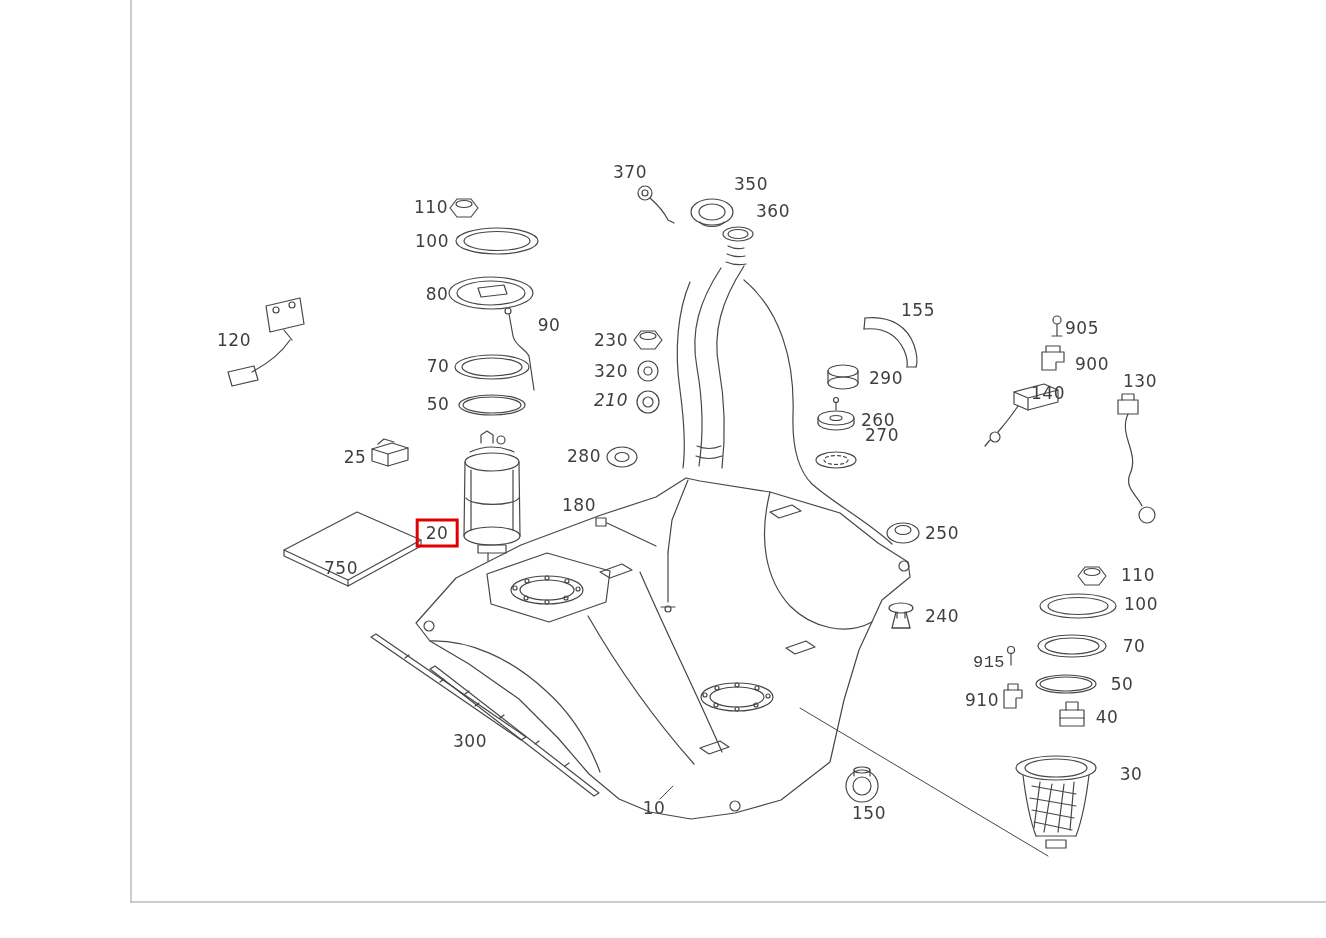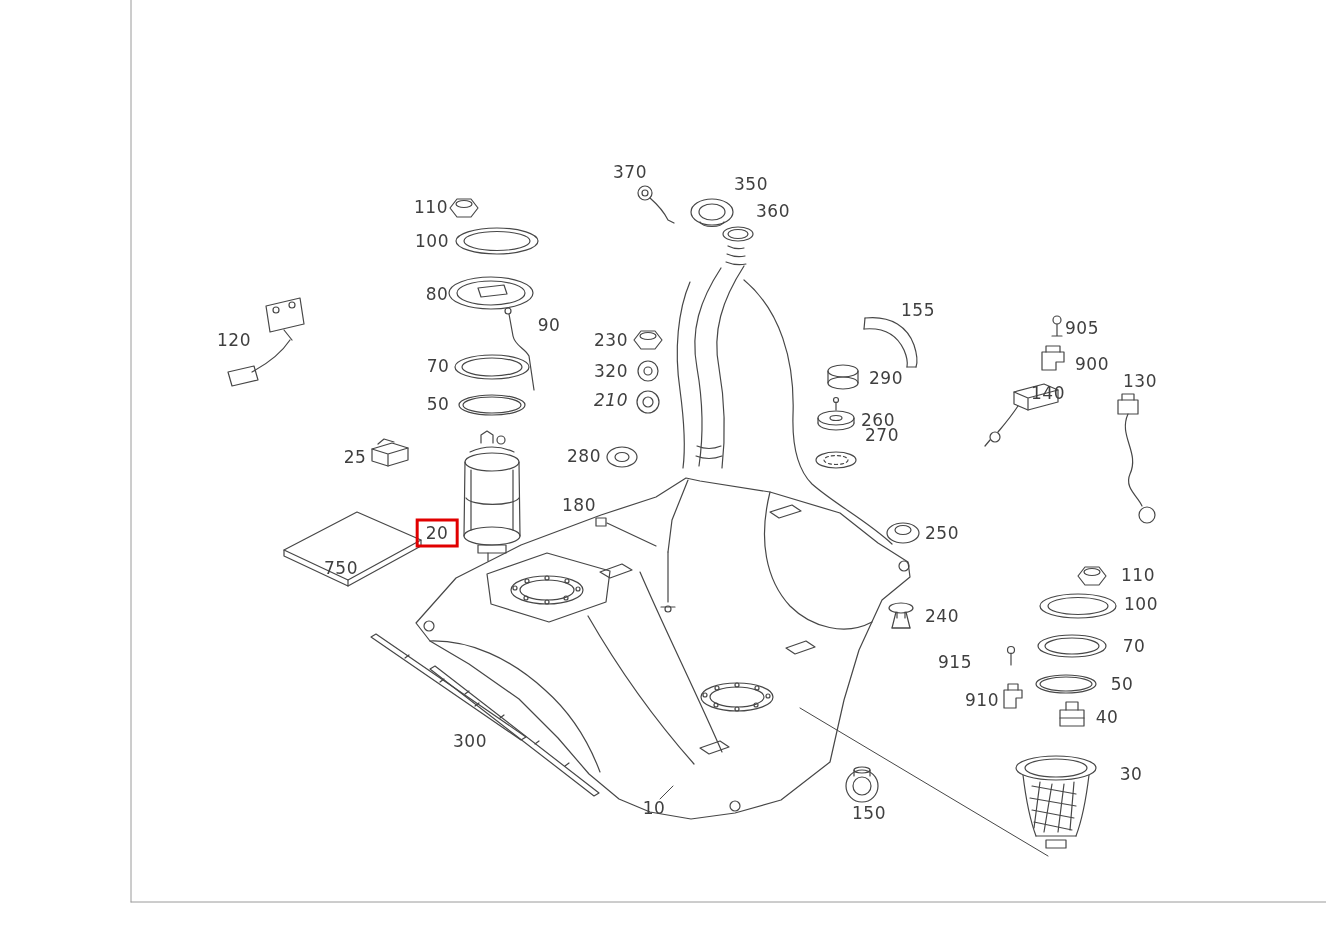--- a/index.html
+++ b/index.html
@@ -269,21 +269,21 @@
       <div class="part-label" style="left: 584px; top: 456px;">280</div>
       <div class="part-label highlighted" style="left: 437px; top: 497px; margin-top: 36px;">20</div>
       <div class="part-label" style="left: 579px; top: 505px;">180</div>
       <div class="part-label" style="left: 313px; top: 568px; margin-left: 28px;">750</div>
       <div class="part-label" style="left: 942px; top: 533px;">250</div>
       <div class="part-label" style="left: 1138px; top: 575px;">110</div>
       <div class="part-label" style="left: 1141px; top: 604px;">100</div>
       <div class="part-label" style="left: 942px; top: 616px;">240</div>
       <div class="part-label" style="left: 1134px; top: 646px;">70</div>
       <div class="part-label" style="left: 1122px; top: 684px;">50</div>
-      <div class="part-label" style="left: 955px; top: 662px;">915</div>
+      <div class="part-label" style="left: 989px; top: 662px; font-family: Liberation Mono, monospace;">915</div>
       <div class="part-label" style="left: 982px; top: 700px;">910</div>
       <div class="part-label" style="left: 1107px; top: 717px;">40</div>
       <div class="part-label" style="left: 1131px; top: 774px;">30</div>
       <div class="part-label" style="left: 470px; top: 741px;">300</div>
       <div class="part-label" style="left: 654px; top: 808px;">10</div>
       <div class="part-label" style="left: 869px; top: 813px;">150</div>
     </div>
 </div>
 
 </body></html>

